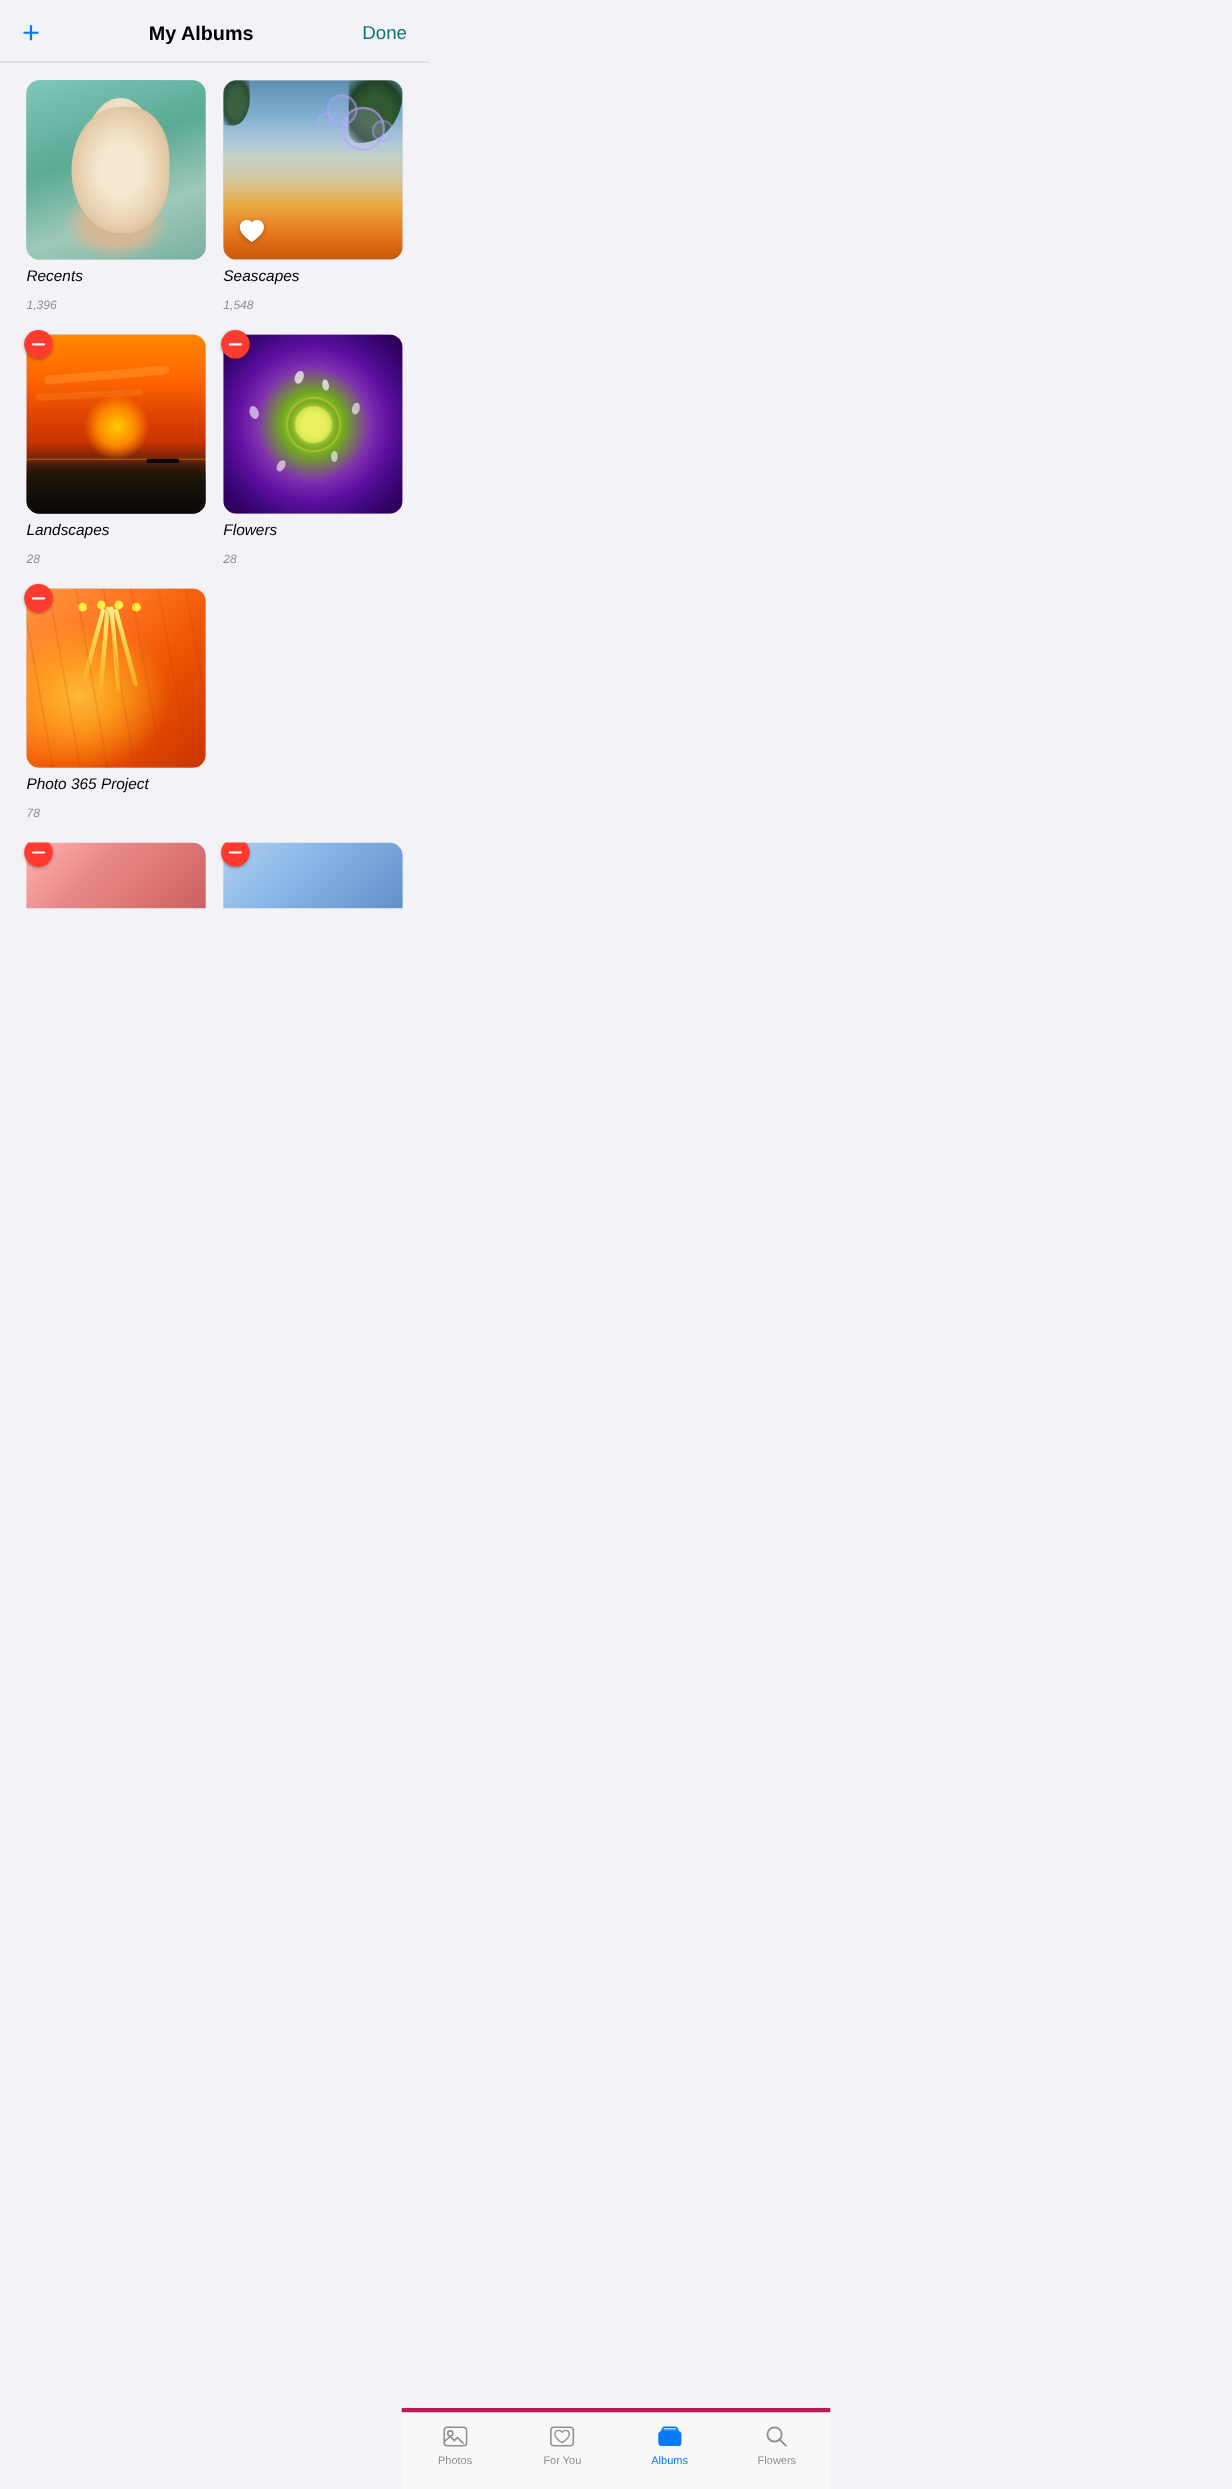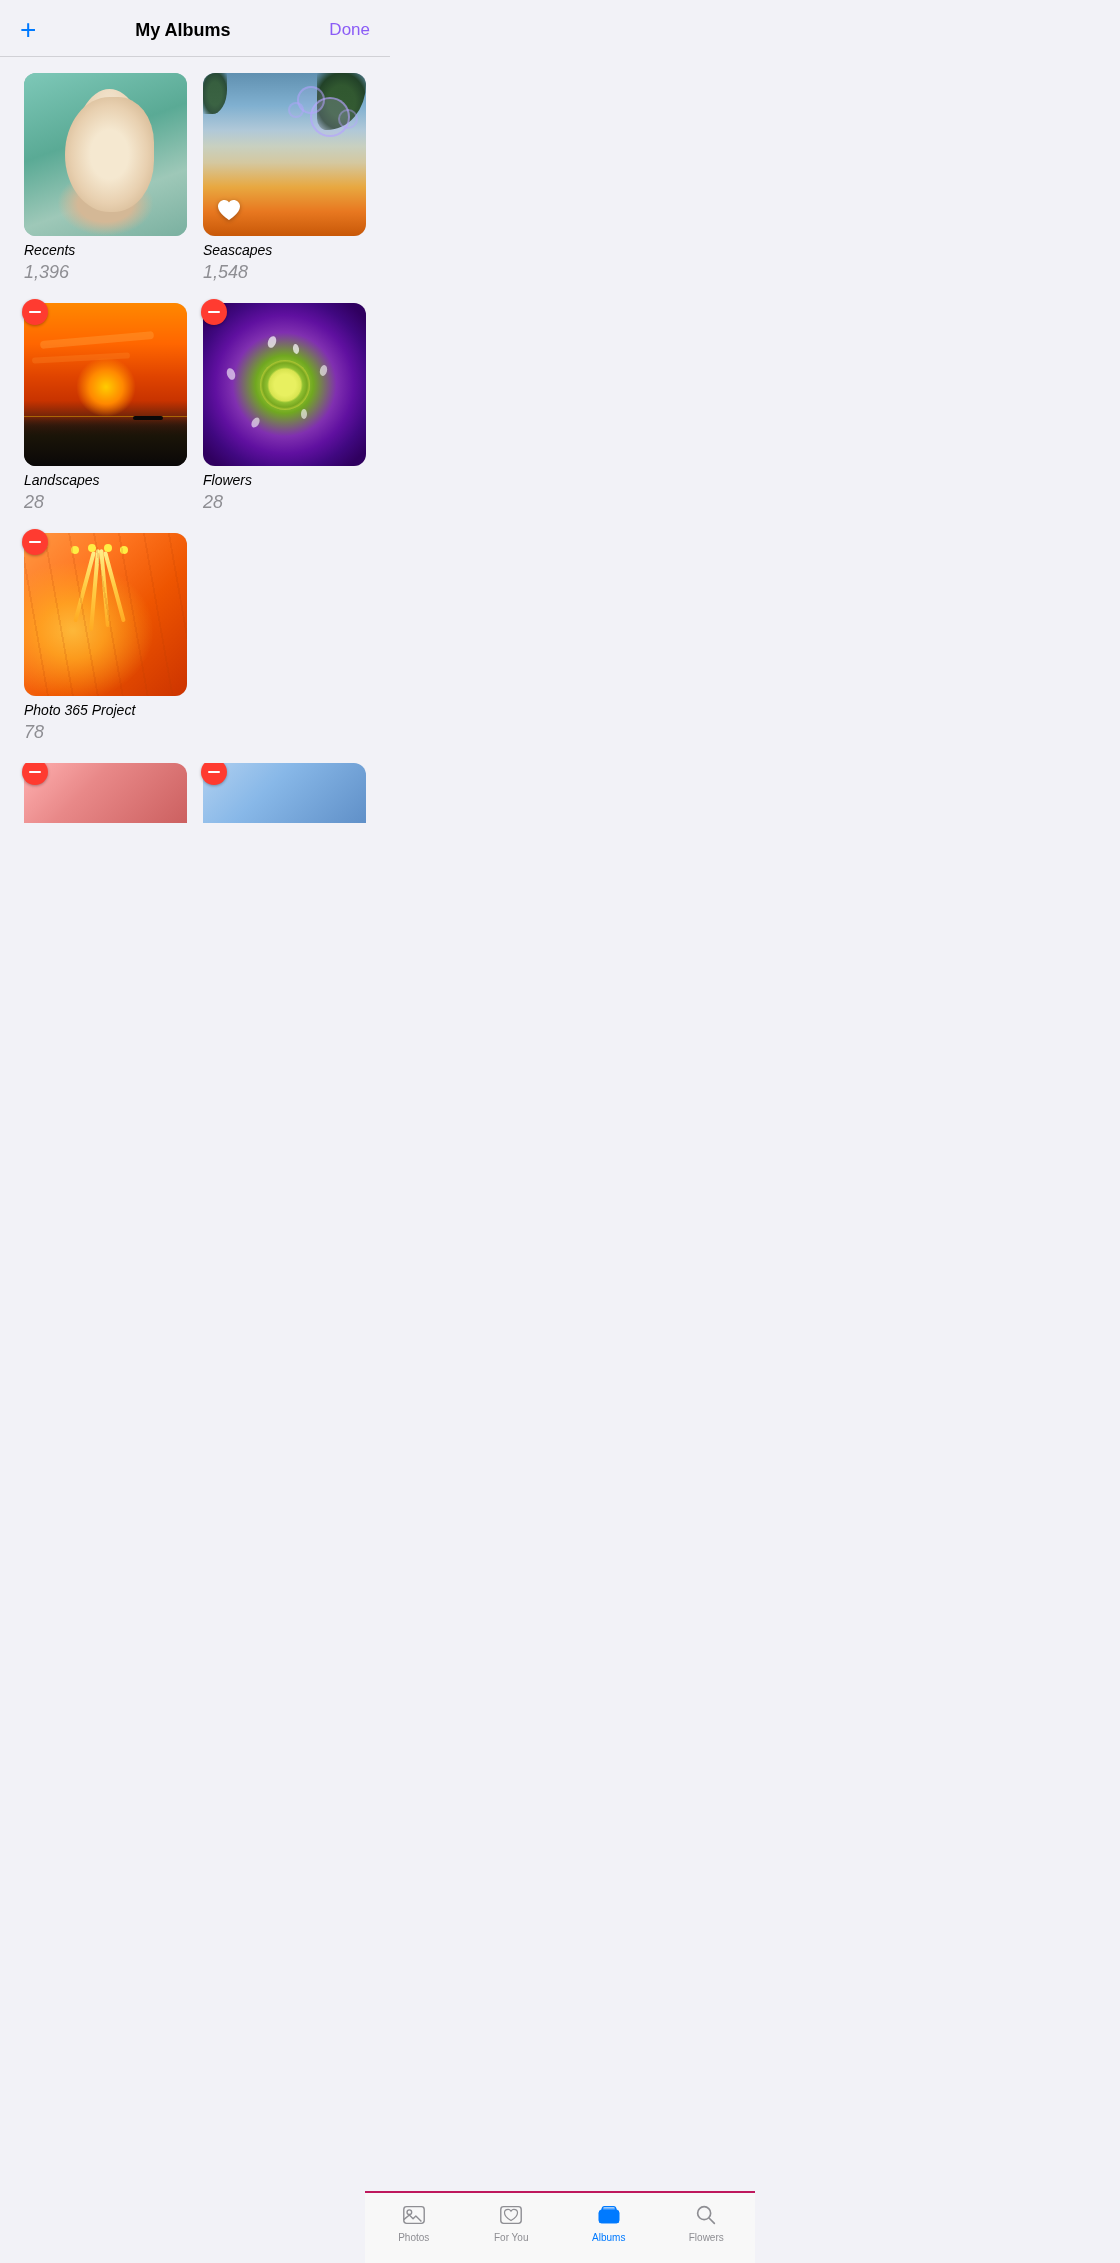--- a/index.html
+++ b/index.html
@@ -30,21 +30,21 @@
       line-height: 1;
       font-weight: 300;
       cursor: pointer;
     }
     .header-title {
       font-size: 18px;
       font-weight: 600;
       color: #000;
     }
     .header-done {
-      color: #8b5cf6;
+      color: #0f766e;
       font-size: 17px;
       font-weight: 500;
       cursor: pointer;
       text-align: center;
     }
 
     
     .albums-grid {
       display: grid;
       grid-template-columns: 1fr 1fr;
@@ -147,34 +147,34 @@
       pointer-events: none;
     }
 
     .album-name {
       font-size: 14px;
       font-weight: 500;
       color: #000;
       margin-top: 6px;
     }
     .album-count {
-      font-size: 18px;
+      font-size: 11px;
       color: #8e8e93;
-      margin-top: 4px;
+      margin-top: 14px;
     }
 
     
     .tab-bar {
       position: fixed;
       bottom: 0;
       left: 50%;
       transform: translateX(-50%);
       width: 390px;
       background: rgba(248, 248, 248, 0.95);
-      border-top: 2px solid #be185d;
+      border-top: 4px solid #be185d;
       display: flex;
       align-items: flex-start;
       justify-content: space-around;
       padding: 8px 0 20px;
       z-index: 100;
     }
 
     .tab-item {
       display: flex;
       flex-direction: column;

